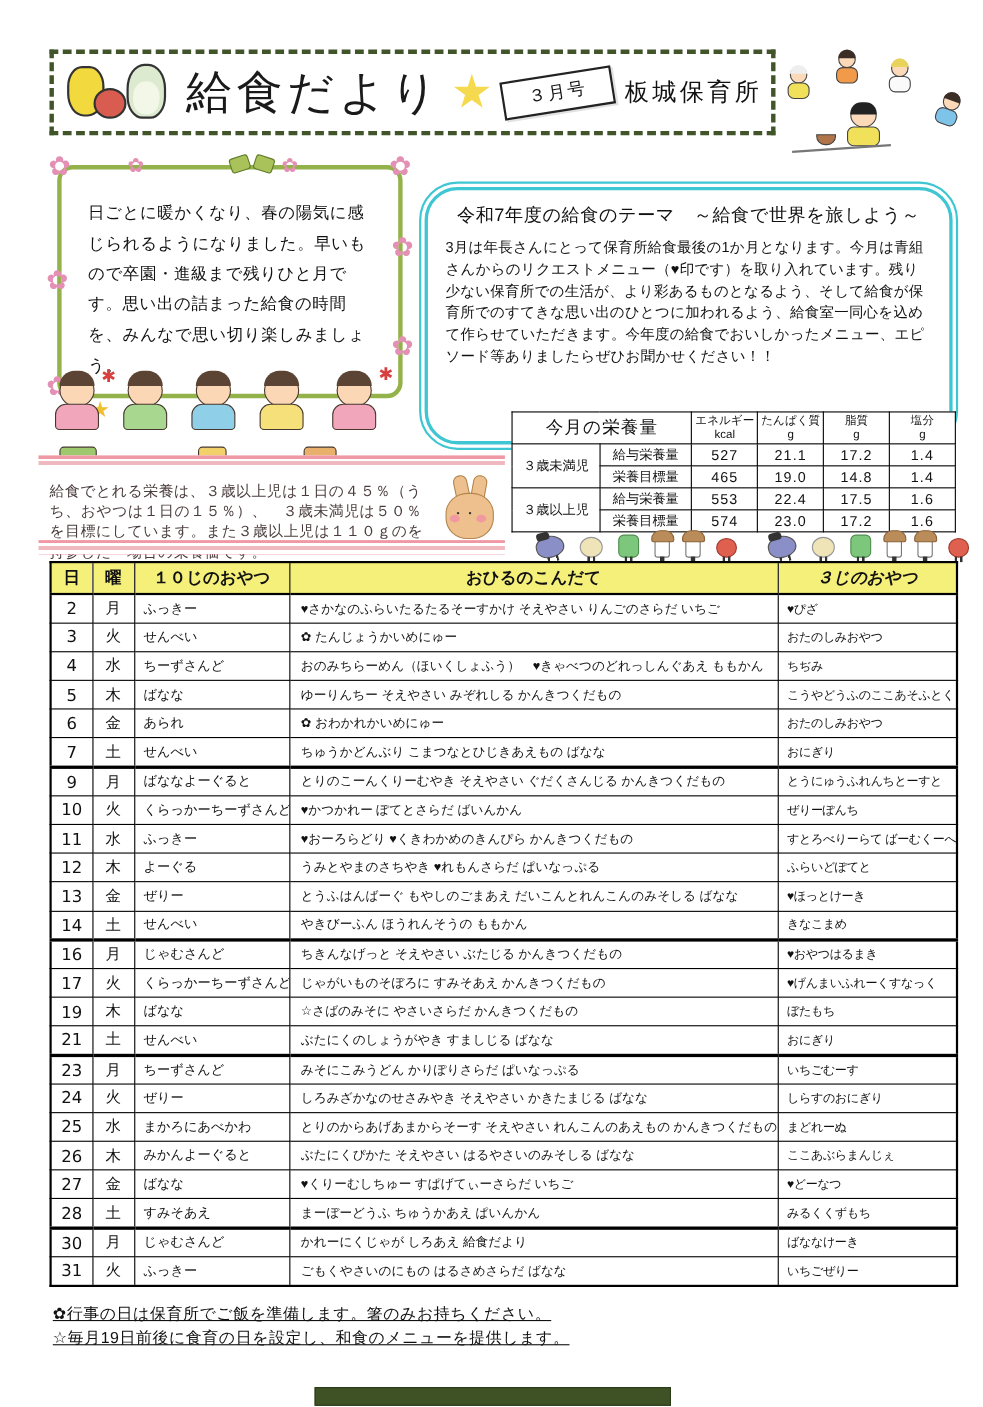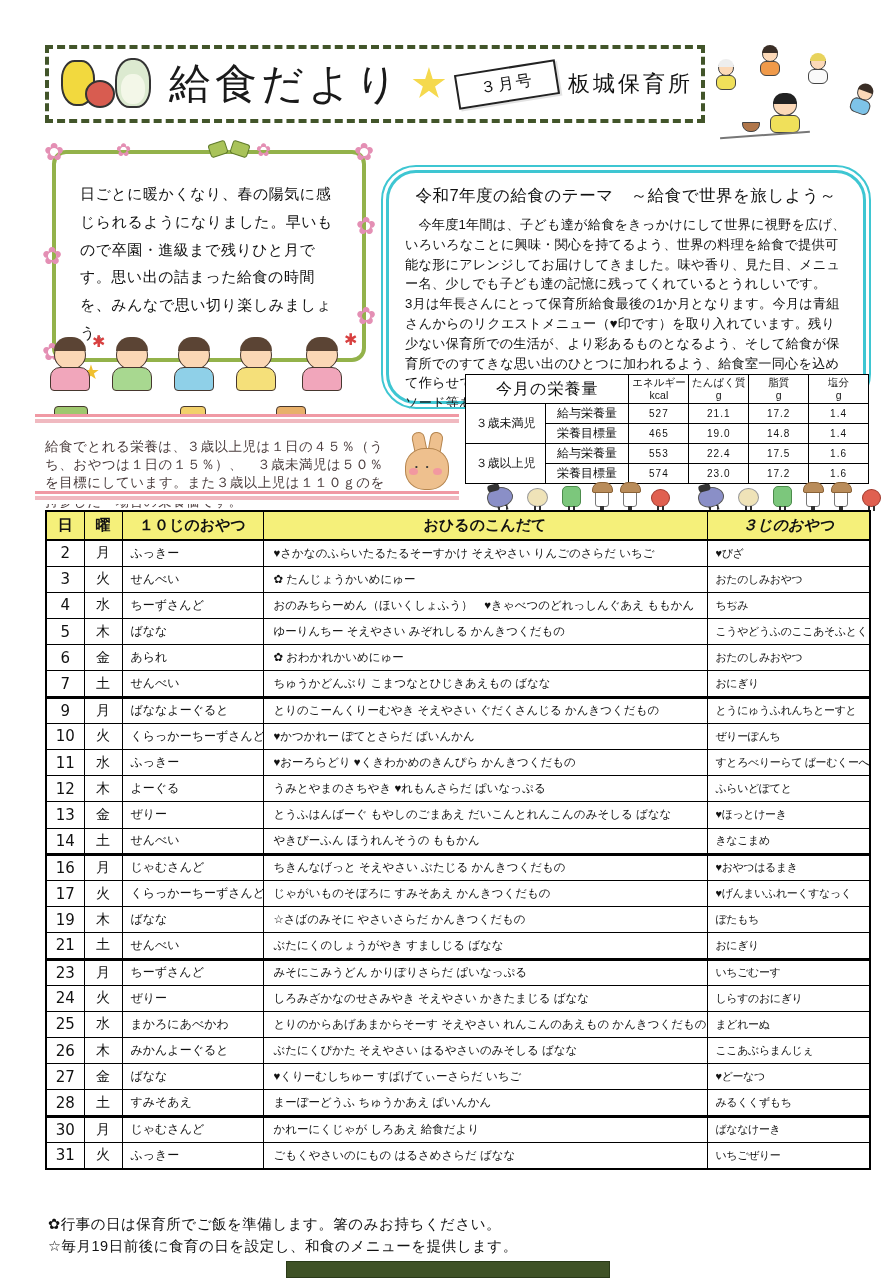--- a/index.html
+++ b/index.html
@@ -84,21 +84,21 @@
   }
   .theme-title{text-align:center;font-size:16.5px;margin:0 0 8px 0;letter-spacing:0.5px;}
   .theme-body{font-size:13.2px;line-height:1.5;margin:0;letter-spacing:0.2px;}
   
   .nutrition{position:absolute;left:465px;top:374px;width:404px;border-collapse:collapse;background:#fff;}
   .nutrition th,.nutrition td{border:1.5px solid #000;box-sizing:border-box;text-align:center;padding:1px 2px;}
   .nutrition .title{width:164px;font-size:16px;font-weight:normal;letter-spacing:1px;margin-top:44px;}
   .nutrition .colh{font-size:10.5px;font-weight:normal;line-height:1.25;width:60px;}
   .nutrition .age{font-size:12px;width:80px;}
   .nutrition .rowtype{font-size:12px;width:84px;}
-  .nutrition .num{font-size:10px;letter-spacing:1px;}
+  .nutrition .num{font-size:13px;letter-spacing:1px;}
   
   .pink-note{
     position:absolute;left:35px;top:414px;width:424px;height:90px;background:#fff;
     box-sizing:border-box;padding:24px 66px 10px 10px;
   }
   .pink-note::before,.pink-note::after{
     content:"";position:absolute;left:0;right:0;height:13px;
     background:repeating-linear-gradient(180deg,#f099a4 0 3px,#fff 3px 5px,#f0b9c0 5px 9px,#fff 9px 13px);
   }
   .pink-note::before{top:0;} .pink-note::after{bottom:0;}
@@ -131,21 +131,21 @@
   .menu th.c-lunch{width:444px;} .menu th.c-pm{width:163px;font-style:italic;}
   .menu td{height:26.2px;font-size:12px;padding:0 4px;}
   .menu td.day{text-align:center;font-size:15px;font-family:"DejaVu Sans",sans-serif;}
   .menu td.wd{text-align:center;font-size:14px;}
   .menu td.am{padding-left:8px;}
   .menu td.lunch{padding-left:10px;font-size:11.5px;}
   .menu td.pm{padding-left:8px;font-size:11px;letter-spacing:-0.4px;}
   .menu tr.week-start td{border-top:3px solid #000;}
   .menu{border:2px solid #000;}
   
-  .footnotes{position:absolute;left:48px;top:1213px;font-size:14.5px;line-height:1.55;letter-spacing:0.5px;}
+  .footnotes{position:absolute;left:48px;top:1184px;font-size:14.5px;line-height:1.55;letter-spacing:0.5px;text-decoration:underline;}
   .bottom-bar{position:absolute;left:286px;top:1261px;width:324px;height:17px;background:#3f5226;border:1px solid #2a3a18;box-sizing:border-box;}
 </style>
 </head>
 <body>
 
 <div class="banner">
   <div class="veggies">
     <span class="veg pepper"></span>
     <span class="veg tomato"></span>
     <span class="veg cabbage"></span>
@@ -228,21 +228,20 @@
       <span class="hair"></span>
       <span class="body"></span>
     </div>
   <span class="food" style="left:6px;width:34px;background:#9ec86e;"></span>
   <span class="food" style="left:132px;width:26px;background:#f2d06a;"></span>
   <span class="food" style="left:228px;width:30px;background:#e8b06a;"></span>
 </div>
 
 <div class="theme-box">
   <p class="theme-title">令和7年度の給食のテーマ　～給食で世界を旅しよう～</p>
-  <p class="theme-body">　今年度1年間は、子ども達が給食をきっかけにして世界に視野を広げ、いろいろなことに興味・関心を持てるよう、世界の料理を給食で提供可能な形にアレンジしてお届けしてきました。味や香り、見た目、メニュー名、少しでも子ども達の記憶に残ってくれているとうれしいです。</p>
   <p class="theme-body">3月は年長さんにとって保育所給食最後の1か月となります。今月は青組さんからのリクエストメニュー（♥印です）を取り入れています。残り少ない保育所での生活が、より彩あるものとなるよう、そして給食が保育所でのすてきな思い出のひとつに加われるよう、給食室一同心を込めて作らせていただきます。今年度の給食でおいしかったメニュー、エピソード等ありましたらぜひお聞かせください！！</p>
 </div>
 
 <table class="nutrition">
   <thead>
     <tr>
       <th class="title" colspan="2">今月の栄養量</th>
       <th class="colh">
         <div>エネルギー</div>
           <div>kcal</div>

